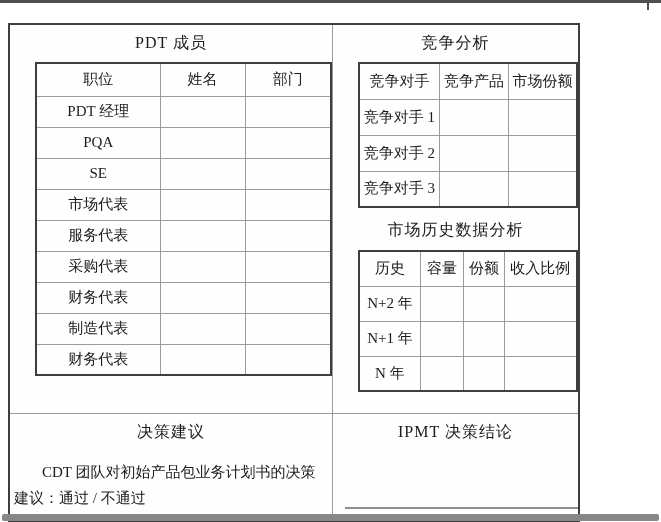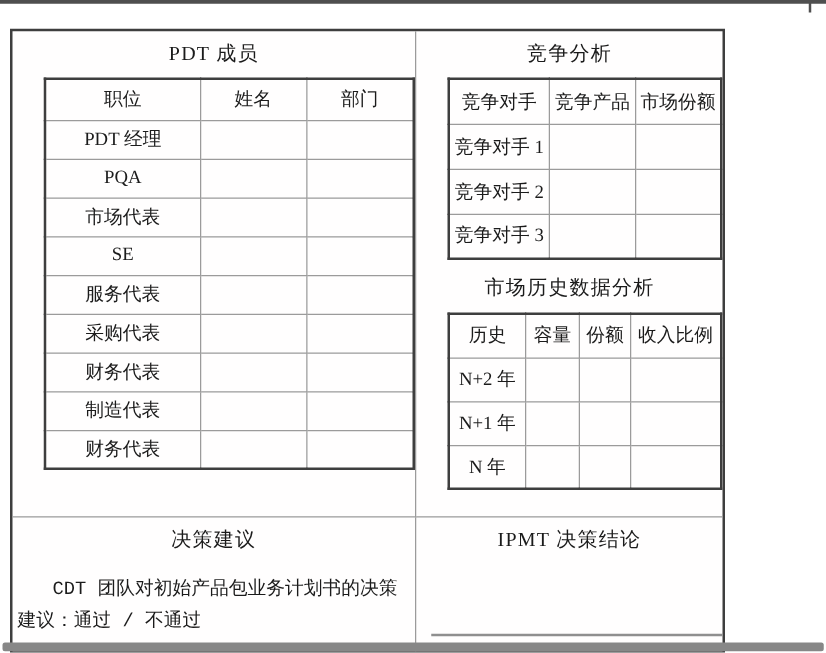--- a/index.html
+++ b/index.html
@@ -43,21 +43,21 @@
   .pdt-table td { height: 31px; }
 
   .comp-table { margin-top: 8px; }
   .comp-table th { height: 36px; }
   .comp-table td { height: 36px; }
 
   .hist-table { margin-top: 9px; }
   .hist-table th { height: 35px; }
   .hist-table td { height: 35px; }
 
-  .advice-text { margin-top: 16px; font-size: 15px; line-height: 26px; padding: 0 3px 0 4px; font-family: Liberation Mono, monospace; }
+  .advice-text { margin-top: 16px; font-size: 15px; line-height: 26px; padding: 0 3px 0 4px; }
   .advice-line.indent { text-indent: 28px; }
 
   .sign-line { position: absolute; left: 12px; bottom: 12px; width: 294px; height: 2px; background: #8f8f8f; }
 </style>
 </head>
 <body>
 
 <div class="top-rule"></div>
 <div class="top-rule-tick"></div>
 
@@ -83,26 +83,26 @@
             <td>PDT 经理</td>
             <td></td>
             <td></td>
           </tr>
           <tr>
             <td>PQA</td>
             <td></td>
             <td></td>
           </tr>
           <tr>
+            <td>SE</td>
+            <td></td>
+            <td></td>
+          </tr>
+          <tr>
             <td>市场代表</td>
-            <td></td>
-            <td></td>
-          </tr>
-          <tr>
-            <td>SE</td>
             <td></td>
             <td></td>
           </tr>
           <tr>
             <td>服务代表</td>
             <td></td>
             <td></td>
           </tr>
           <tr>
             <td>采购代表</td>

